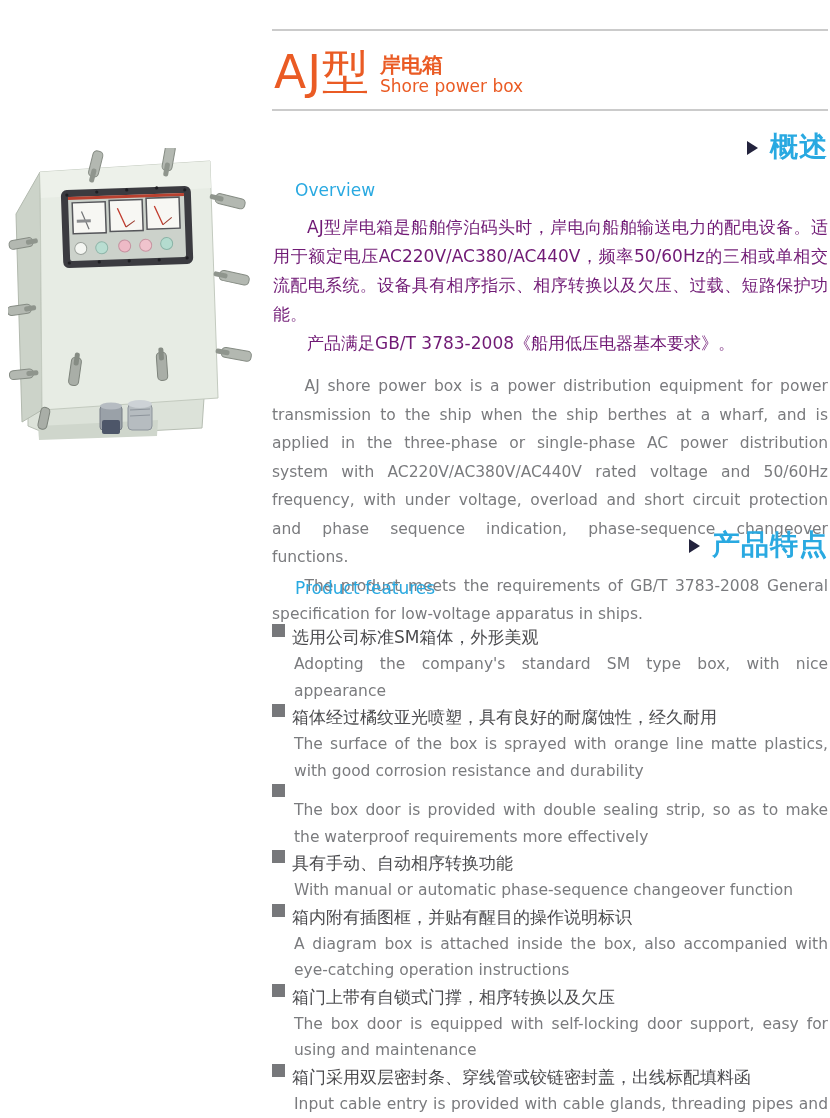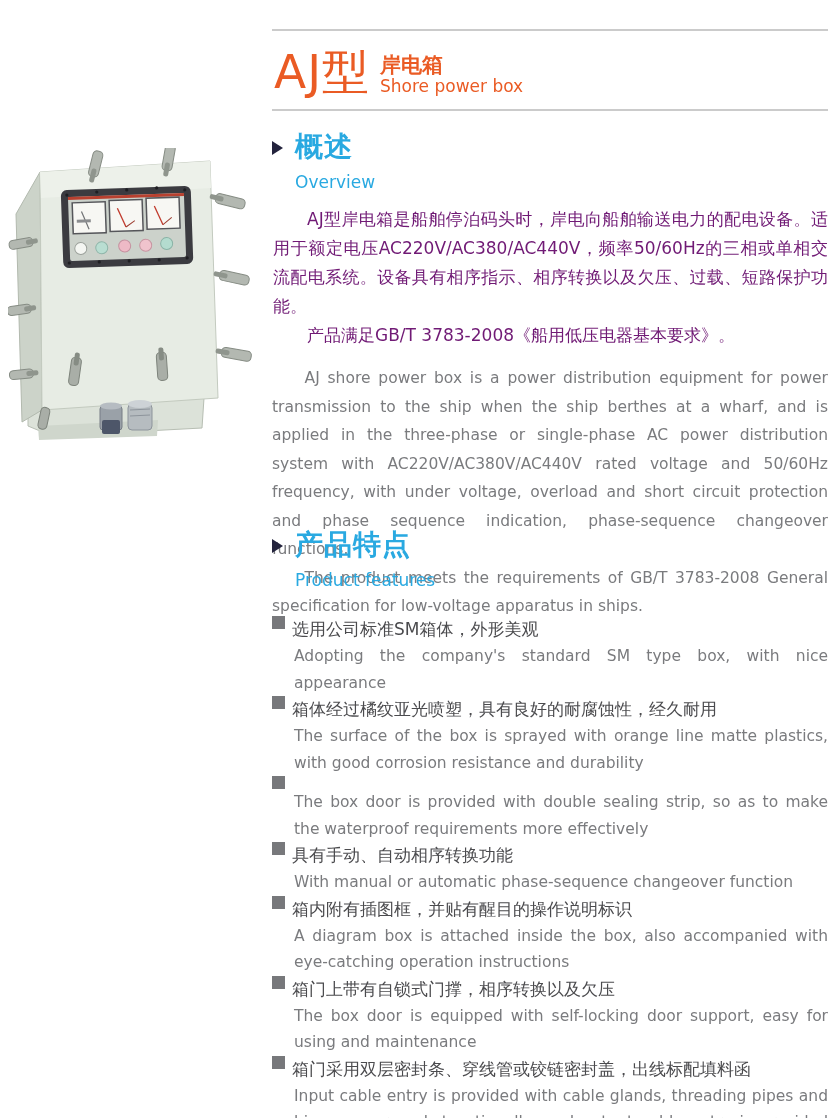--- a/index.html
+++ b/index.html
@@ -18,30 +18,30 @@
   .header { position: absolute; left: 274px; top: 46px; display: flex; align-items: flex-start; justify-content: space-between; }
   .model { font-size: 47px; line-height: 52px; color: #ea5b24; letter-spacing: 1px; }
   .prodnames { margin-left: 10px; margin-top: 8px; }
   .prod-cn { font-size: 21px; font-weight: bold; color: #ea5b24; line-height: 22px; }
   .prod-en { font-size: 17px; color: #ea5b24; line-height: 21px; }
 
   
   .section { position: absolute; left: 272px; width: 556px; }
   .sec-overview { top: 131px; }
   .sec-features { top: 529px; }
-  .sec-head { display: flex; align-items: center; }
+  .sec-head { display: flex; align-items: center; justify-content: flex-end; }
   .tri {
     width: 0; height: 0; display: inline-block;
     border-left: 11px solid #23233d;
     border-top: 7px solid transparent;
     border-bottom: 7px solid transparent;
     margin-right: 12px; margin-top: 2px;
   }
   .head-cn { font-size: 28px; font-weight: bold; color: #29a9e1; line-height: 32px; letter-spacing: 1px; }
-  .head-en { font-size: 17px; color: #29a9e1; line-height: 20px; margin-left: 23px; margin-top: 9px; }
+  .head-en { font-size: 17px; color: #29a9e1; line-height: 20px; margin-left: 23px; margin-top: 17px; }
 
   .cn-paras { margin-top: 13px; margin-left: 1px; }
   .p-cn {
     font-size: 17px; line-height: 29px; color: #701a75;
     text-align: justify; text-indent: 2em;
   }
   .en-paras { margin-top: 14px; }
   .p-en {
     font-size: 15.5px; line-height: 28.5px; color: #7a7b7e;
     text-align: justify; text-indent: 2.1em;

